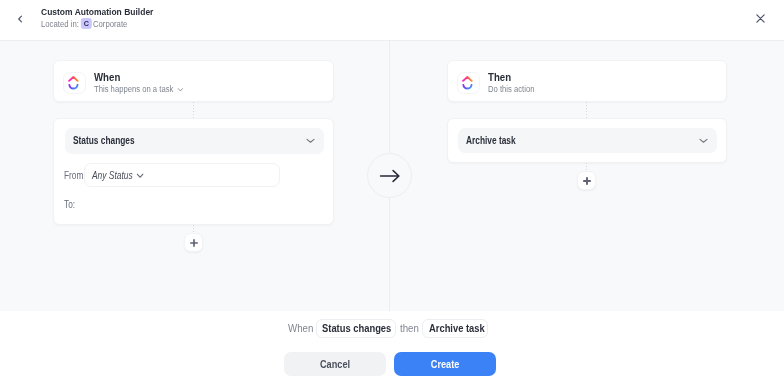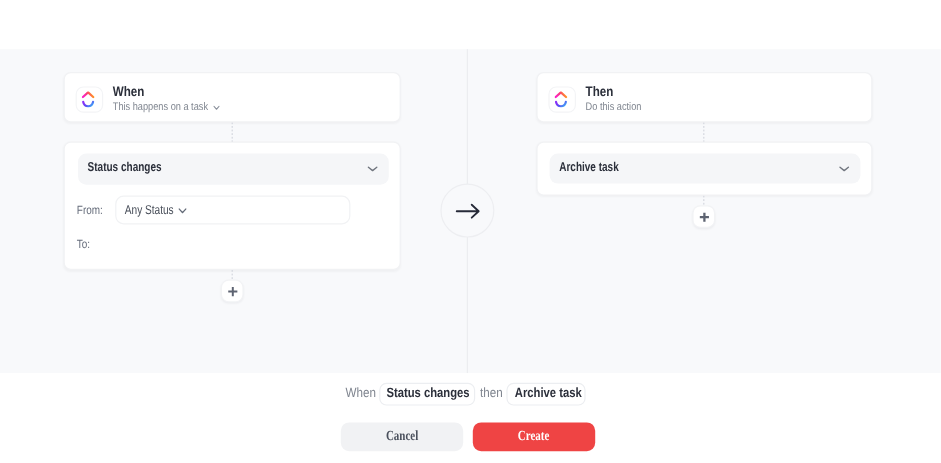--- a/index.html
+++ b/index.html
@@ -153,32 +153,32 @@
     height:19px; background:#fff; flex:0 0 auto;
   }
   .chip > span {
     position:absolute; left:5.5px; top:50%; margin-top:-0.5px;
     transform:translateY(-50%) scaleX(0.838); transform-origin:left center;
     font-size:11.2px; font-weight:700; color:#2b2f3a; white-space:nowrap;
     line-height:12px; display:inline-block;
   }
   .actions {
     position:absolute; left:284px; top:40.8px;
-    display:flex; gap:8.9px;font-family:Liberation Serif, serif;
+    display:flex; gap:8.9px;
   }
   .btn {
     height:24.5px; border-radius:7px; display:flex; align-items:center; justify-content:center;
     font-weight:700; cursor:pointer; position:relative;
   }
   .btn > span {
     display:inline-block; transform:scaleX(0.79); transform-origin:center center;
     font-size:11.6px; line-height:12px; white-space:nowrap;
   }
   .btn-cancel { width:101.6px; background:#f1f2f4; color:#4a505c; }
-  .btn-create { width:101.2px; background:#ef4444; color:#fff; }
+  .btn-create { width:101.2px; background:#3b82f6; color:#fff; }
 </style>
 </head>
 <body>
 
 <svg width="0" height="0" style="position:absolute">
   <defs>
     <linearGradient id="gArc" x1="0" y1="0.25" x2="1" y2="0.75">
       <stop offset="0" stop-color="#8b2ff8"></stop>
         <stop offset="0.5" stop-color="#5a4ff3"></stop>
         <stop offset="1" stop-color="#3fa9f5"></stop>
@@ -186,20 +186,38 @@
     <linearGradient id="gChev" x1="0" y1="0.6" x2="1" y2="0.4">
       <stop offset="0" stop-color="#fb22c8"></stop>
         <stop offset="0.45" stop-color="#fb3a77"></stop>
         <stop offset="1" stop-color="#ffa217"></stop>
     </linearGradient>
   </defs>
 </svg>
 
 <div class="app">
 
+  <div class="header">
+    <div class="back-btn">
+      <svg width="14" height="14" viewBox="0 0 14 14">
+        <path d="M8.5 4.1 L5.7 7.0 L8.5 9.9" fill="none" stroke="#4c536a" stroke-width="1.1" stroke-linecap="round" stroke-linejoin="round"></path>
+      </svg>
+    </div>
+    <div class="header-title">Custom Automation Builder</div>
+    <div class="header-sub">
+      <span>Located in:</span>
+      <span class="loc-badge">C</span>
+      <span>Corporate</span>
+    </div>
+    <div class="close-btn">
+      <svg width="13" height="13" viewBox="0 0 13 13">
+        <path d="M2.9 2.9 L10.1 10.1 M10.1 2.9 L2.9 10.1" fill="none" stroke="#4c536a" stroke-width="1.2" stroke-linecap="round"></path>
+      </svg>
+    </div>
+  </div>
 
   <div class="body">
     <div class="divider"></div>
     <div class="arrow-circle">
       <svg width="24" height="24" viewBox="0 0 24 24">
         <path d="M2.6 12.0 H20.8 M15.1 6.6 L20.9 12.0 L15.1 17.4" fill="none" stroke="#262a38" stroke-width="1.55" stroke-linecap="round" stroke-linejoin="round"></path>
       </svg>
     </div>
 
     <div class="card" id="when-head">
@@ -226,21 +244,21 @@
 
     <div class="card" id="when-detail">
       <div class="select-row" id="when-select">
         <span>Status changes</span>
         <svg width="11" height="11" viewBox="0 0 11 11">
           <path d="M2.0 4.4 L5.5 7.2 L9.0 4.4" fill="none" stroke="#71767f" stroke-width="1.15" stroke-linecap="round" stroke-linejoin="round"></path>
         </svg>
       </div>
 
       <div class="fld-label" style="left:9.5px; top:51px;">From:</div>
-      <div class="fld-box" style="left:42px; top:44px; width:196px; height:24px;">
+      <div class="fld-box" style="left:30px; top:44px; width:196px; height:24px;font-style:italic;">
         <div class="fld-inner">
           <span>Any Status</span>
           <svg width="11" height="11" viewBox="0 0 11 11">
             <path d="M2.0 4.2 L5.5 7.2 L9.0 4.2" fill="none" stroke="#646b78" stroke-width="1.15" stroke-linecap="round" stroke-linejoin="round"></path>
           </svg>
         </div>
       </div>
 
       <div class="fld-label" style="left:9.5px; top:80px;">To:</div>
     </div>

